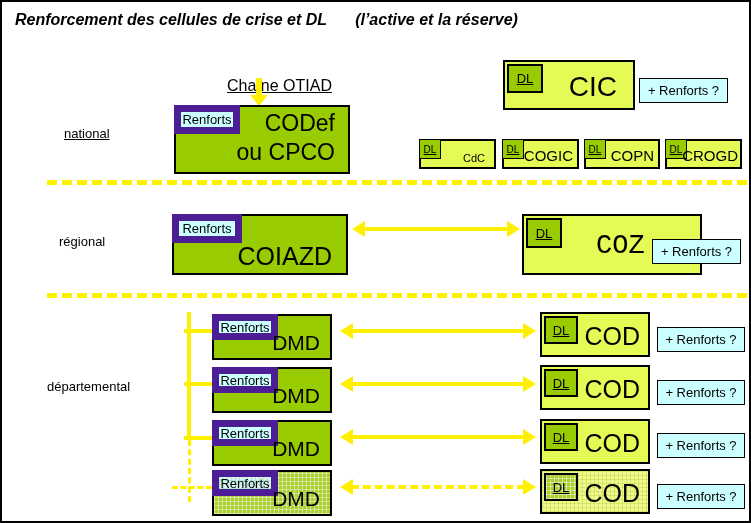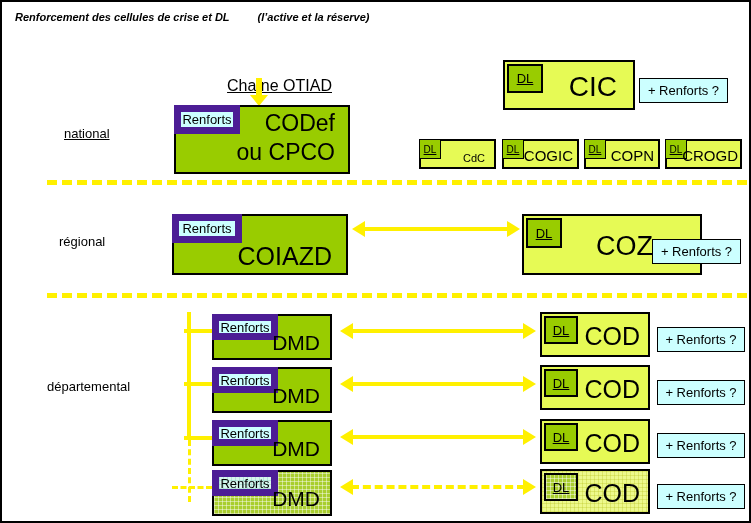--- a/index.html
+++ b/index.html
@@ -2,21 +2,21 @@
 <html><head>
 <meta charset="utf-8">
 <style>
   html,body { margin:0; padding:0; background:#fff; }
   .stage {
     position:relative; width:751px; height:523px; box-sizing:border-box;
     background:#fff; border:2px solid #000; overflow:hidden;
     font-family:"Liberation Sans", sans-serif; color:#000;
   }
   .title {
-    position:absolute; left:13px; top:9px; font-size:11px;
+    position:absolute; left:13px; top:9px; font-size:16px;
     font-weight:bold; font-style:italic; white-space:nowrap;
   }
   .title .paren { margin-left:28px; }
   .chain {
     position:absolute; left:186px; top:51px; width:144px; text-align:right;
     font-size:16px; text-decoration:underline;margin-top:24px;
   }
   .lvl-label { position:absolute; font-size:13px; }
 
   
@@ -145,21 +145,21 @@
     <div class="chip-renforts" style="width:70px; height:29px;">Renforts</div>
     <div class="box-text" style="right:14px; top:26px; font-size:25px;">COIAZD</div>
   </div>
 
   <div class="darrow" style="left:350px; top:227px; width:168px;">
       <div class="line"></div>
     </div>
 
   <div class="box lgreen" style="left:520px; top:212px; width:180px; height:61px;">
     <div class="chip-dl" style="width:36px; height:30px;">DL</div>
-    <div class="box-text" style="left:72px; top:15px; font-size:27px;">COZ</div>
+    <div class="box-text" style="left:72px; top:15px; font-size:27px;font-family:Liberation Mono, monospace;">COZ</div>
   </div>
   <div class="plus-box" style="left:650px; top:237px; width:89px; height:25px;">+ Renforts ?</div>
 
   <div class="dash-sep" style="left:45px; top:291px; width:700px;"></div>
 
   <div class="tree-v" style="left:185px; top:310px; height:128px;"></div>
   <div class="tree-vd" style="left:186px; top:438px; height:62px;"></div>
   <div class="tree-h" style="left:182px; top:327px; width:28px;"></div>
   <div class="tree-h" style="left:182px; top:380px; width:28px;"></div>
   <div class="tree-h" style="left:182px; top:434px; width:28px;"></div>

